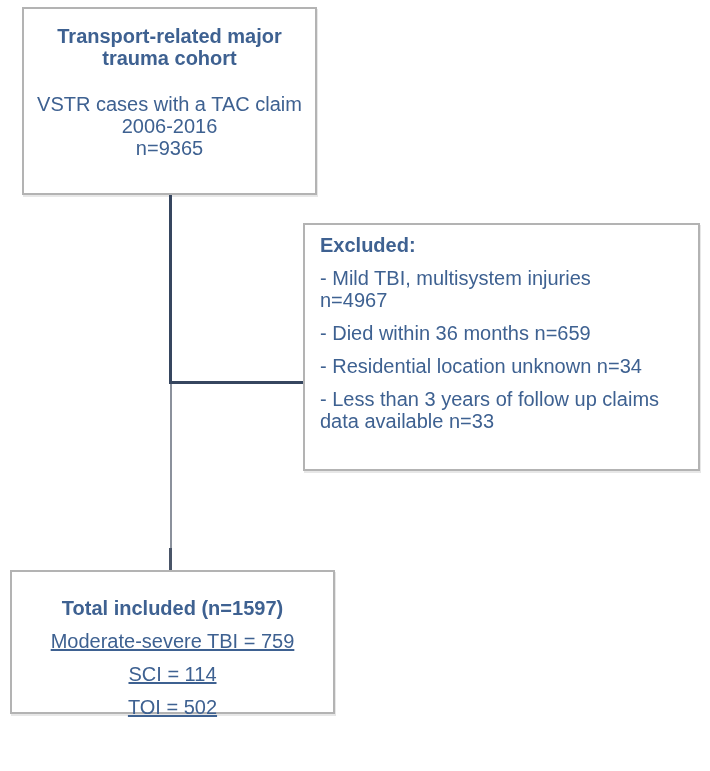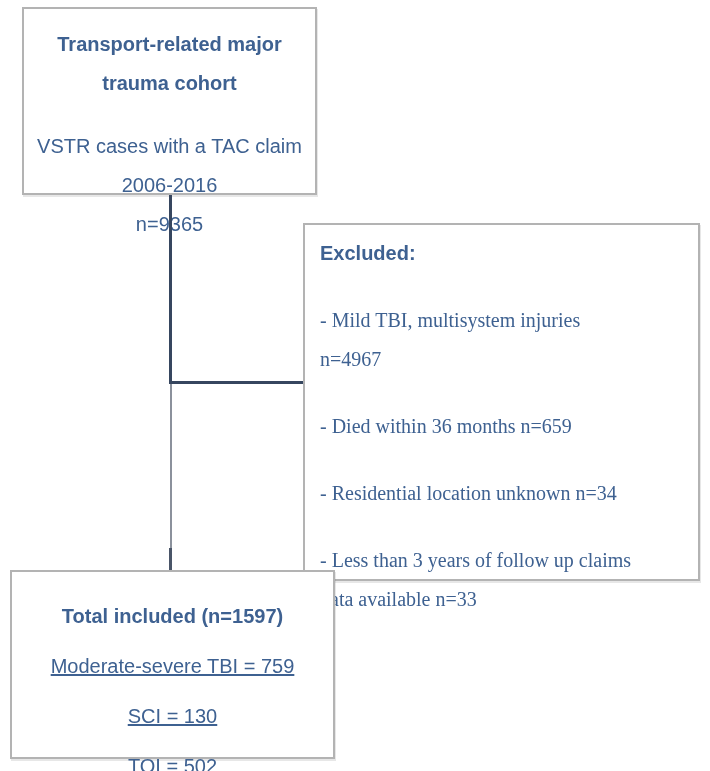--- a/index.html
+++ b/index.html
@@ -18,35 +18,35 @@
     background:var(--bg);
     overflow:hidden;
   }
   .box{
     position:absolute;
     box-sizing:border-box;
     border:2px solid var(--border-color);
     background:#fff;
     box-shadow:1px 2px 0 rgba(120,120,120,0.18);
   }
-  .box p{margin:0;font-size:20px;line-height:39px;color:var(--body-color);}
+  .box p{margin:0;font-size:20px;line-height:22px;color:var(--body-color);}
   .bold{font-weight:bold;color:var(--heading-color);}
   .top-box{
     left:22px;top:7px;width:295px;height:188px;
     text-align:center;padding:16px 6px 0 6px;
   }
   .top-box .subtitle{margin-top:24px;}
   .top-box .count{}
   .excluded-box{
-    left:303px;top:223px;width:397px;height:358px;
+    left:303px;top:223px;width:397px;height:248px;
     text-align:left;padding:9px 10px 0 15px;
   }
-  .excluded-box .item{margin-top:28px;font-family:Liberation Serif, serif;}
+  .excluded-box .item{margin-top:11px;}
   .included-box{
-    left:10px;top:570px;width:325px;height:189px;
+    left:10px;top:570px;width:325px;height:144px;
     text-align:center;padding:25px 10px 0 10px;
   }
   .included-box .line{margin-top:11px;text-decoration:underline;}
   .connector{position:absolute;}
   .connector.v-dark{left:169px;top:195px;width:3px;height:189px;background:var(--connector-dark);}
   .connector.h-branch{left:169px;top:381px;width:136px;height:3px;background:var(--connector-dark);}
   .connector.v-light{left:170px;top:384px;width:2px;height:164px;background:var(--connector-light);}
   .connector.v-tail{left:169px;top:548px;width:3px;height:22px;background:#4a5568;}
 </style>
 </head>
@@ -69,17 +69,17 @@
     <p class="bold heading">Excluded:</p>
     <p class="item">- Mild TBI, multisystem injuries<br>n=4967</p>
     <p class="item">- Died within 36 months n=659</p>
     <p class="item">- Residential location unknown n=34</p>
     <p class="item">- Less than 3 years of follow up claims<br>data available n=33</p>
   </div>
 
   <div class="box included-box">
     <p class="bold title">Total included (n=1597)</p>
     <p class="line">Moderate-severe TBI = 759</p>
-    <p class="line">SCI = 130</p>
+    <p class="line">SCI = 114</p>
     <p class="line">TOI = 502</p>
   </div>
 
 </div>
 
 </body></html>

